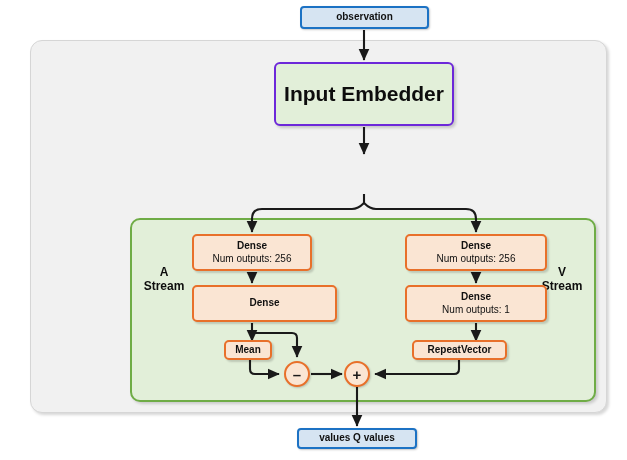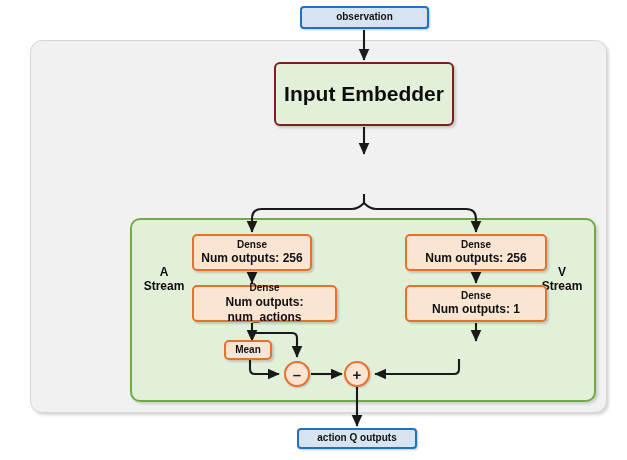--- a/index.html
+++ b/index.html
@@ -64,43 +64,43 @@
     border-radius: 4px;
     font-size: 10px;
     font-weight: 600;
     color: #111111;
     box-shadow: 1px 1px 2px rgba(0,0,0,0.22);
   }
 
   
   .green-box {
     background: #e2efd9;
-    border: 2px solid #7f1d1d;
+    border: 2px solid #6d28d9;
     border-radius: 6px;
     font-size: 21px;
     font-weight: 700;
     color: #0d0d0d;
     box-shadow: 2px 2px 3px rgba(0,0,0,0.18);
   }
 
   
   .orange-box {
     background: #fae5d3;
     border: 2px solid #e8702a;
     border-radius: 5px;
     color: #101010;
     box-shadow: 2px 2px 2px rgba(0,0,0,0.16);
   }
   .orange-box .line-title {
     font-size: 10px;
     font-weight: 700;
   }
   .orange-box .line-sub {
-    font-size: 12px;
-    font-weight: 700;
+    font-size: 10px;
+    font-weight: 400;
   }
   .orange-box.single {
     font-size: 10px;
     font-weight: 700;
   }
 
   
   .op-circle {
     position: absolute;
     box-sizing: border-box;
@@ -214,43 +214,45 @@
     <div>Stream</div>
   </div>
 
   <div class="node orange-box" style="left:192px; top:234px; width:120px; height:37px;">
     <span class="line-title">Dense</span>
     <span class="line-sub">Num outputs: 256</span>
   </div>
 
   <div class="node orange-box" style="left:192px; top:285px; width:145px; height:37px;">
     <span class="line-title">Dense</span>
-    <span class="line-sub">Num outputs: num_actions</span>
   </div>
 
   <div class="node orange-box" style="left:405px; top:234px; width:142px; height:37px;">
     <span class="line-title">Dense</span>
     <span class="line-sub">Num outputs: 256</span>
   </div>
 
   <div class="node orange-box" style="left:405px; top:285px; width:142px; height:37px;">
     <span class="line-title">Dense</span>
     <span class="line-sub">Num outputs: 1</span>
   </div>
 
   <div class="node orange-box single" style="left:224px; top:340px; width:48px; height:20px;">
     <span>Mean</span>
   </div>
 
+  <div class="node orange-box single" style="left:412px; top:340px; width:95px; height:20px;">
+    <span>RepeatVector</span>
+  </div>
 
   <div class="op-circle" style="left:284px; top:361px;">
     <span>–</span>
   </div>
 
   <div class="op-circle" style="left:344px; top:361px;">
     <span>+</span>
   </div>
 
   <div class="node io-box" style="left:297px; top:428px; width:120px; height:21px;">
-    <span>action Q outputs</span>
+    <span>values Q values</span>
   </div>
 
 </div>
 
 </body></html>

